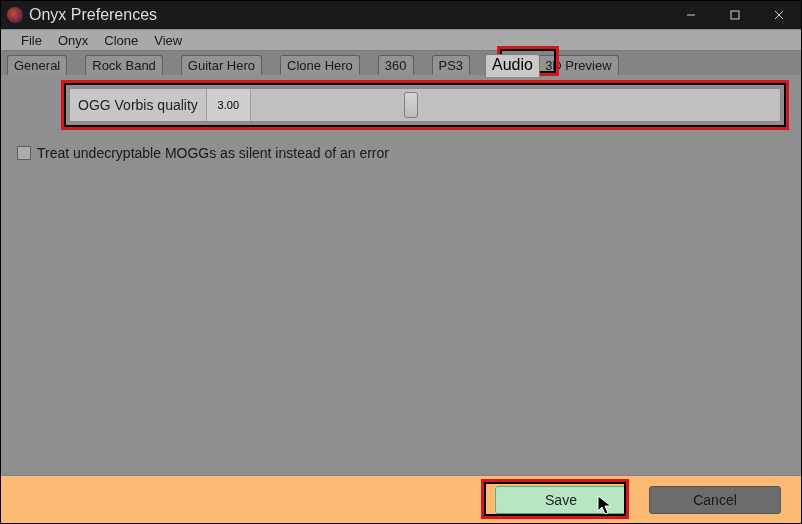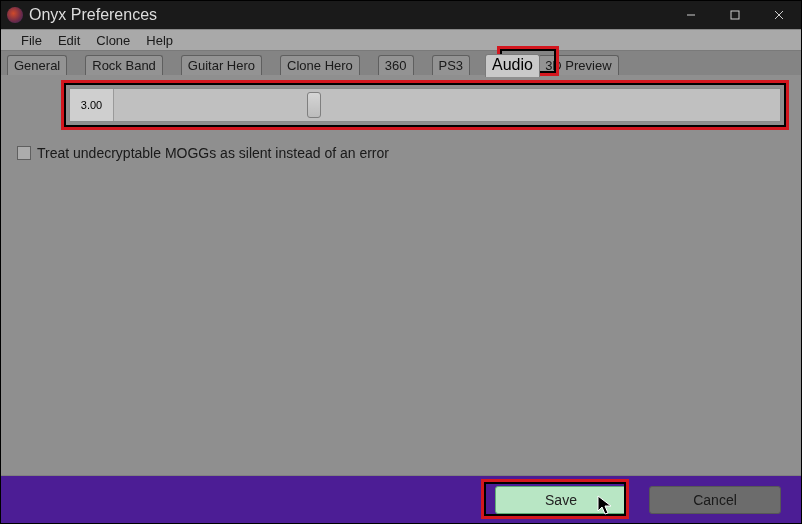--- a/index.html
+++ b/index.html
@@ -34,21 +34,21 @@
 
     .slider-label { padding: 6px 8px; font-size: 14px; color: #222; border-right: 1px solid #9a9a9a; display: flex; align-items: center; }
     .slider-value { width: 44px; display: flex; align-items: center; justify-content: center; font-size: 11px; border-right: 1px solid #9a9a9a; background: #cfcfcf; }
     .slider-track-wrap { flex: 1; position: relative; background: #c0c0c0; }
     .slider-thumb { position: absolute; top: 3px; bottom: 3px; width: 14px; background: linear-gradient(#d5d5d5,#bcbcbc); border: 1px solid #7f7f7f; border-radius: 3px; }
 
     .check-row { position: absolute; left: 16px; top: 70px; display: flex; align-items: center; font-size: 14px; color: #222; }
     .check-row .box { width: 14px; height: 14px; background: #dcdcdc; border: 1px solid #7a7a7a; margin-right: 6px; }
 
     
-    .bottombar { position: absolute; left: 0; right: 0; bottom: 0; height: 48px; background: #4c1d95; display: flex; align-items: center; justify-content: flex-end; padding-right: 20px; gap: 22px; border-top: 1px solid #808080; }
+    .bottombar { position: absolute; left: 0; right: 0; bottom: 0; height: 48px; background: #fdba74; display: flex; align-items: center; justify-content: flex-end; padding-right: 20px; gap: 22px; border-top: 1px solid #808080; }
     .btn { width: 132px; height: 28px; display: flex; align-items: center; justify-content: center; font-size: 14px; color: #222; border-radius: 3px; }
     .btn.cancel { background: #8a8a8a; border: 1px solid #6f6f6f; }
     .btn.save  { background: #b8e6c4; border: 1px solid #5fae76; }
 
     .save-hl { position: absolute; right: 172px; bottom: 4px; width: 148px; height: 40px; border: 3px solid #d4171f; box-shadow: inset 0 0 0 2px #000; pointer-events: none; }
 
     .cursor { position: absolute; width: 18px; height: 22px; pointer-events: none; }
   </style>
 </head>
 <body>
@@ -68,23 +68,23 @@
   </div>
   <div class="win-btn">
     <svg viewBox="0 0 10 10">
         <path d="M1 1 L9 9 M9 1 L1 9"></path>
       </svg>
   </div>
 </div>
 
 <div class="menubar dim">
   <div class="item">File</div>
-  <div class="item">Edit</div>
+  <div class="item">Onyx</div>
   <div class="item">Clone</div>
-  <div class="item">Help</div>
+  <div class="item">View</div>
 </div>
 
 <div class="tabstrip-wrap">
   <div class="tabstrip dim">
     <div class="tab">General</div>
     <div class="tab">Rock Band</div>
     <div class="tab">Guitar Hero</div>
     <div class="tab">Clone Hero</div>
     <div class="tab">360</div>
     <div class="tab">PS3</div>
@@ -93,20 +93,21 @@
   </div>
 
   <div class="tab-active-hl" style="left:496px; top:-5px; width:62px; height:30px;"></div>
   <div class="tab active" style="position:absolute; left:484px; top:3px;">Audio</div>
 </div>
 
 <div class="content">
 
   <div class="slider-box-hl"></div>
   <div class="slider-box">
+    <div class="slider-label">OGG Vorbis quality</div>
     <div class="slider-value">3.00</div>
     <div class="slider-track-wrap">
       <div class="slider-thumb" id="slider-thumb" style="left: 29%;"></div>
     </div>
   </div>
 
   <div class="check-row dim">
     <div class="box"></div>
     <span>Treat undecryptable MOGGs as silent instead of an error</span>
   </div>

